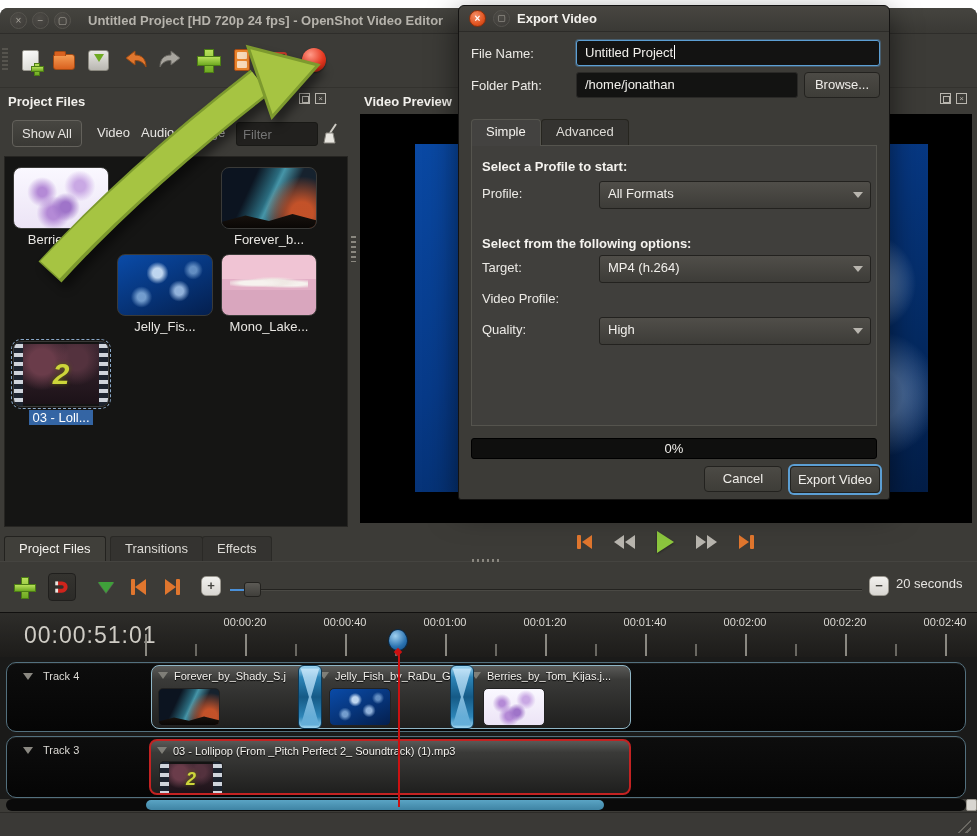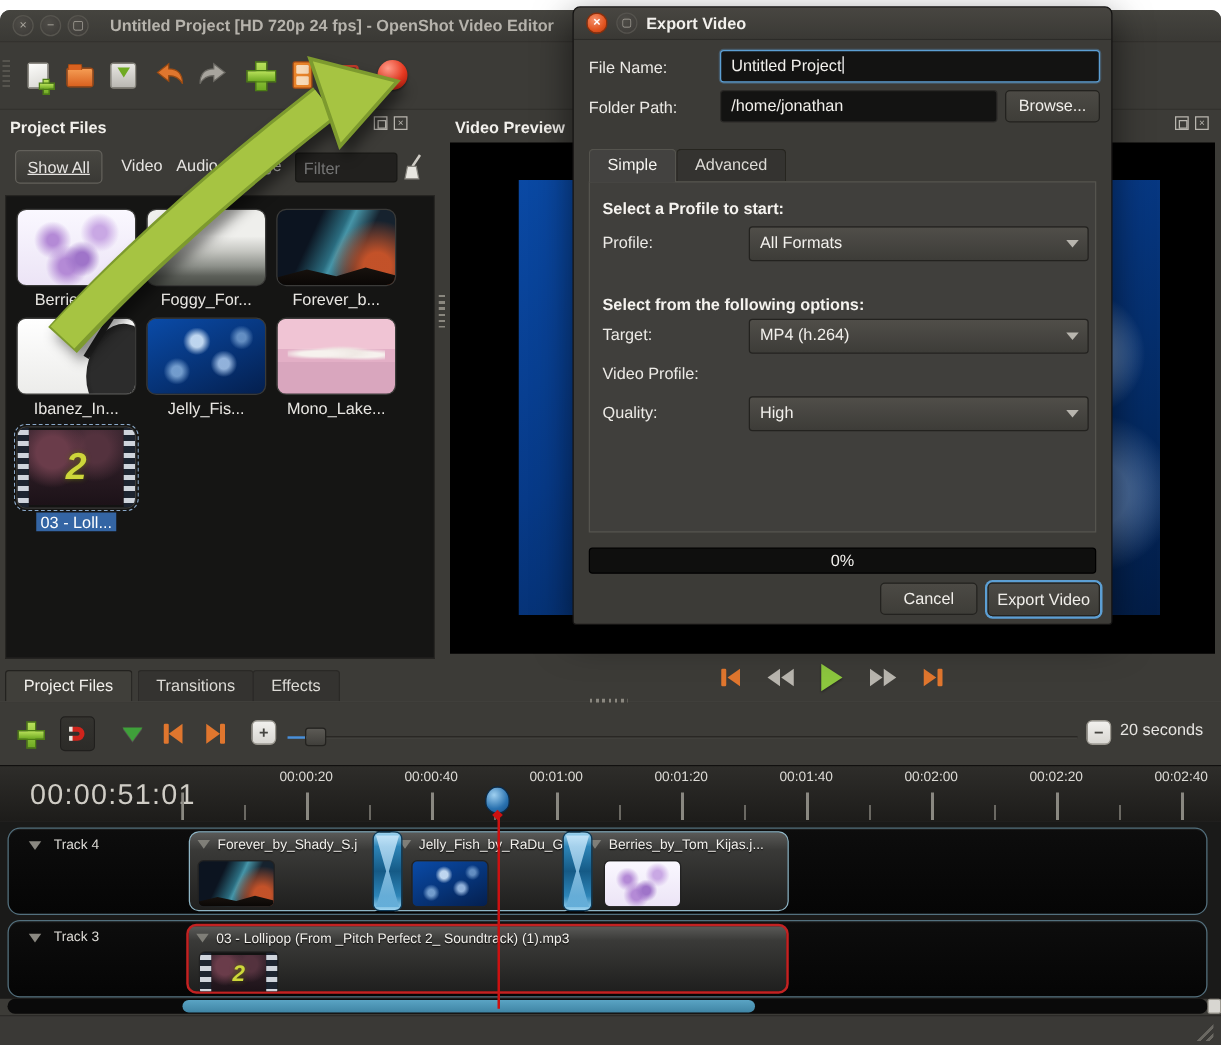--- a/index.html
+++ b/index.html
@@ -37,21 +37,21 @@
   
   .panel-title { font-weight:bold; color:#f2f0ec; font-size:13px; }
   .dock-icons { position:absolute; top:5px; display:flex; gap:5px; }
   .dock-ic { width:11px; height:11px; border:1px solid #b9b6af; position:relative; font-size:8px; line-height:9px; text-align:center; color:#b9b6af; }
   .dock-ic.float::before { content:""; position:absolute; left:2px; top:2px; width:5px; height:5px; border:1px solid #b9b6af; }
 
   #project-panel { position:absolute; left:0; top:80px; width:354px; height:447px; }
   #pp-header { position:absolute; left:8px; top:6px; }
   #pp-filterrow { position:absolute; left:0; top:30px; width:100%; height:34px; }
   .filter-btn { position:absolute; top:2px; height:27px; color:#e6e4e1; font-size:13px; line-height:25px; padding:0 9px; }
-  .filter-btn.active { border:1px solid #63615b; border-radius:4px; background:linear-gradient(#474641,#3a3935);text-decoration:underline; }
+  .filter-btn.active { border:1px solid #63615b; border-radius:4px; background:linear-gradient(#474641,#3a3935); }
   #filter-input { position:absolute; left:236px; top:4px; width:82px; height:24px; background:#21201e; border:1px solid #191916; border-radius:3px; color:#8a8881; font-size:13px; padding:0 6px; font-family:inherit; }
   #files-area { position:absolute; left:4px; top:68px; width:344px; height:371px; background:#151514; border:1px solid #262522; }
   .file-cell { position:absolute; width:96px; }
   .thumb { width:96px; height:62px; border-radius:8px; border:1px solid #3a3a38; position:relative; overflow:hidden; }
   .file-label { display:block; text-align:center; margin-top:3px; font-size:13px; color:#e8e6e2; white-space:nowrap; }
   .file-label.selected { background:#3465a4; color:#fff; width:fit-content; margin:3px auto 0; padding:0 3px; }
 
   
   .art-berries { background:radial-gradient(circle at 30% 40%, #b48ad6 6%, transparent 20%),radial-gradient(circle at 55% 65%, #9f74c9 8%, transparent 22%),radial-gradient(circle at 70% 30%, #c9a8e4 7%, transparent 20%),radial-gradient(circle at 42% 75%, #b48ad6 9%, transparent 24%),linear-gradient(#faf8ff,#ece4f6); }
   .art-foggy { background:linear-gradient(#efefec 0 35%, #c5c6c1 55%, #8d908a 75%, #5c5f59 88%, #4a4d47); }
@@ -225,31 +225,23 @@
       <svg style="position:absolute;left:322px;top:5px;" width="18" height="22" viewBox="0 0 18 22">
           <path d="M14 1 L8 10" stroke="#cfccc5" stroke-width="2"></path>
           <path d="M4 10 L11 10 L13 20 L2 20 Z" fill="#e8e6e0" stroke="#8a8881"></path>
         </svg>
     </div>
     <div id="files-area">
       <div class="file-cell" style="left:8px;top:10px;">
         <div class="thumb art-berries"></div>
         <span class="file-label">Berries_b...</span>
       </div>
-      <div class="file-cell" style="left:112px;top:10px;">
-        <div class="thumb art-foggy"></div>
-        <span class="file-label">Foggy_For...</span>
-      </div>
       <div class="file-cell" style="left:216px;top:10px;">
         <div class="thumb art-forever"></div>
         <span class="file-label">Forever_b...</span>
-      </div>
-      <div class="file-cell" style="left:8px;top:97px;">
-        <div class="thumb art-ibanez"></div>
-        <span class="file-label">Ibanez_In...</span>
       </div>
       <div class="file-cell" style="left:112px;top:97px;">
         <div class="thumb art-jelly"></div>
         <span class="file-label">Jelly_Fis...</span>
       </div>
       <div class="file-cell" style="left:216px;top:97px;">
         <div class="thumb art-mono"></div>
         <span class="file-label">Mono_Lake...</span>
       </div>
       <div class="file-cell" style="left:8px;top:184px;">

